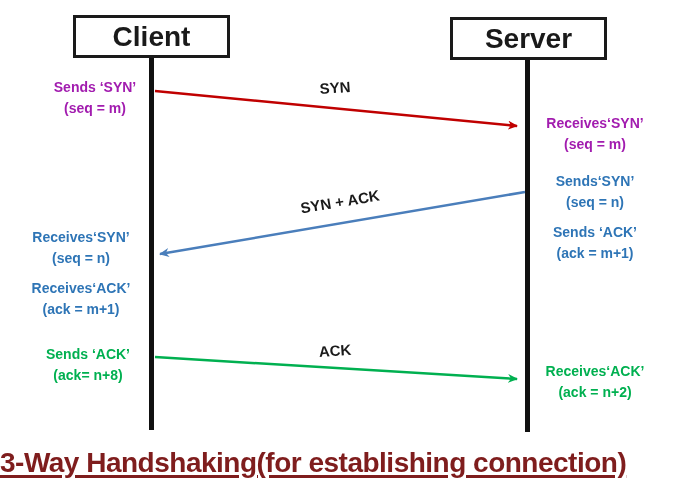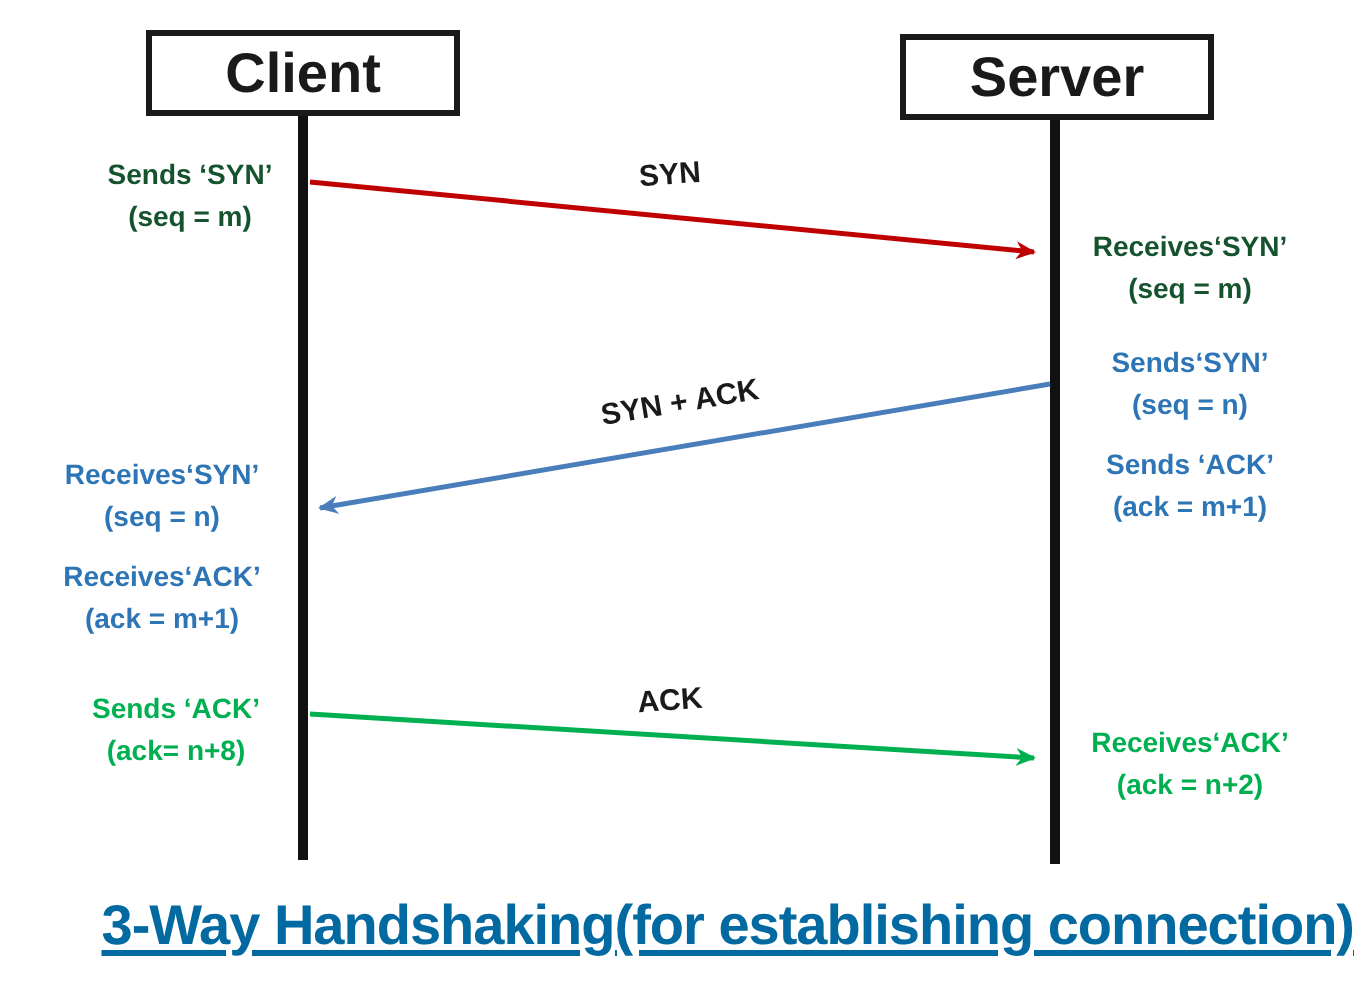--- a/index.html
+++ b/index.html
@@ -29,42 +29,42 @@
   .note {
     position: absolute;
     width: 160px;
     text-align: center;
     font-weight: bold;
     font-size: 14px;
     line-height: 21px;
     z-index: 4;
     white-space: nowrap;
   }
-  .c-red   { color: #14532d; }
+  .c-red   { color: #a21caf; }
   .c-blue  { color: #2e75b6; }
   .c-green { color: #00b050; }
   .msg-label {
     position: absolute;
     font-weight: bold;
     font-size: 15px;
     color: #1a1a1a;
     text-align: center;
     z-index: 4;
     white-space: nowrap;
   }
   .title {
     position: absolute;
     left: 0;
     right: 0;
     top: 447px;
-    text-align: right;
+    text-align: left;
     font-weight: bold;
     font-size: 28px;
     letter-spacing: -0.5px;
-    color: #0369a1;
+    color: #7f1d1d;
     white-space: nowrap;
     z-index: 5;
   }
   .title span {
     text-decoration: underline;
     text-decoration-thickness: 3px;
     text-underline-offset: 3px;
   }
   svg { position:absolute; left:0; top:0; z-index: 2; }
 </style>

